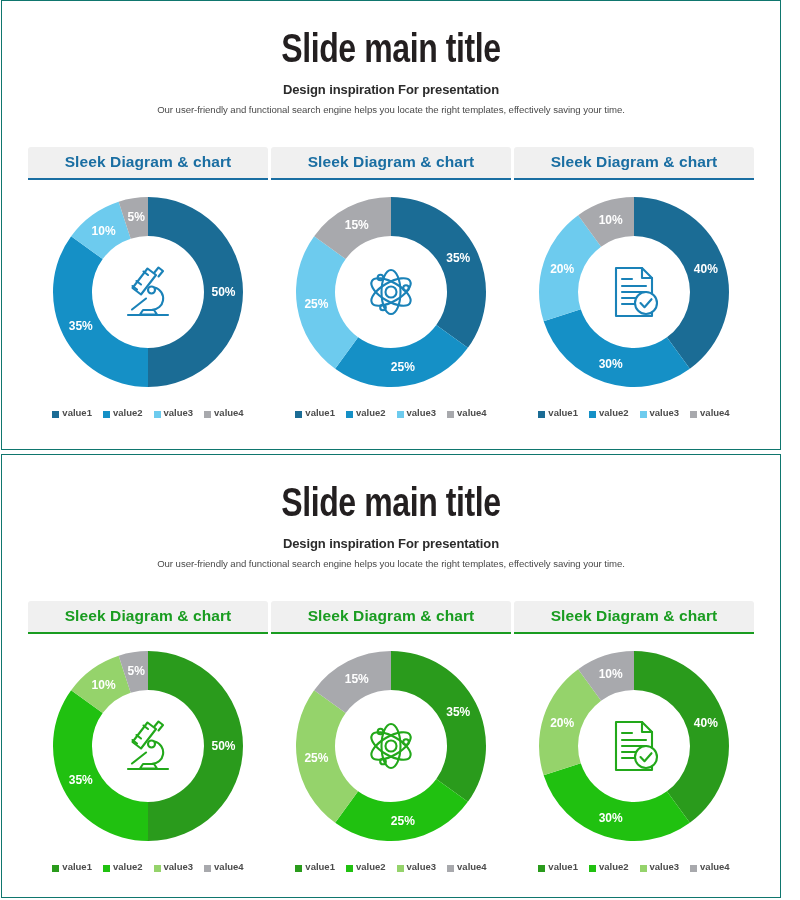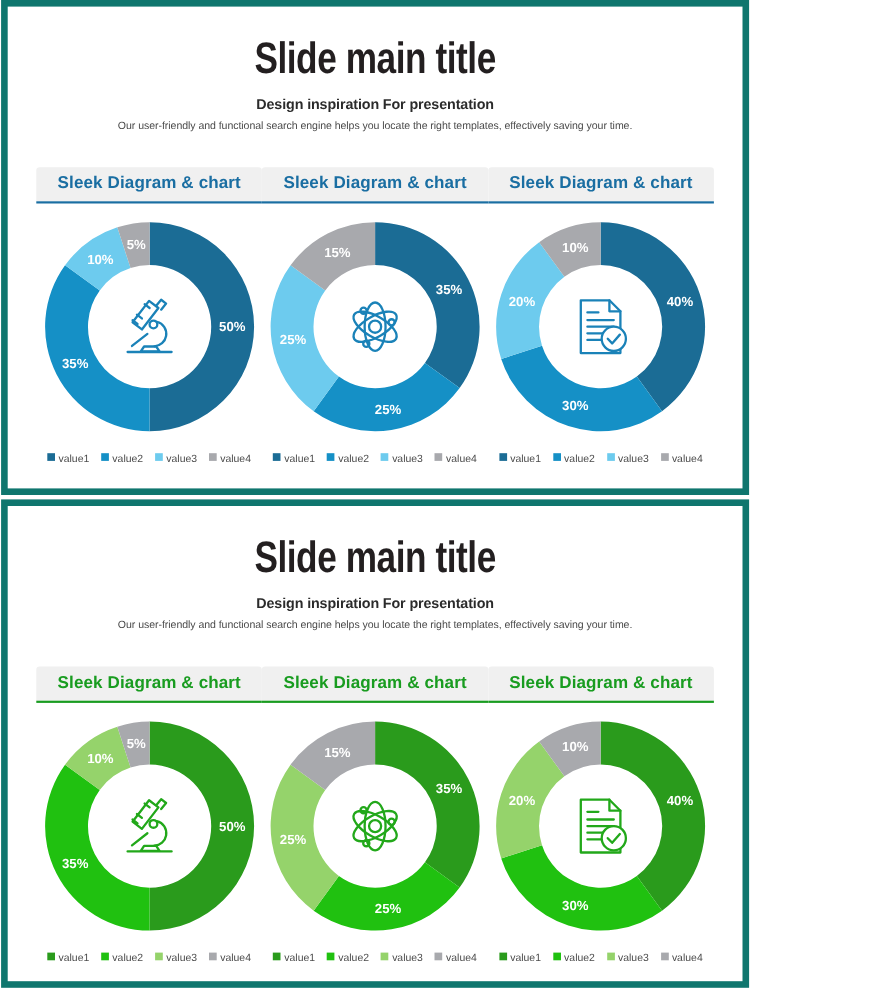--- a/index.html
+++ b/index.html
@@ -6,23 +6,23 @@
   html, body {
     width: 800px; height: 900px;
     background: #ffffff;
     font-family: "Liberation Sans", sans-serif;
     overflow: hidden;
   }
   .deck { display: flex; flex-direction: column; width: 800px; height: 900px; }
 
   .slide {
     position: relative;
-    width: 680px;
+    width: 780px;
     margin: 0 1px;
-    border: 6px solid #0f766e;
+    border: 1px solid #0f766e;
     background: #ffffff;
     overflow: hidden;
   }
   .slide-1 { height: 450px; }
   .slide-2 { height: 444px; margin-top: 4px; }
 
   .slide-title {
     text-align: center;
     font-family: "Liberation Sans Narrow", "Liberation Sans", sans-serif;
     font-weight: bold;
@@ -110,21 +110,21 @@
     white-space: nowrap;
   }
 
   .legend {
     display: flex;
     justify-content: center;
     align-items: center;
     gap: 11px;
     margin-top: 10px;
   }
-  .legend-item { display: flex; align-items: flex-start; gap: 3px; }
+  .legend-item { display: flex; align-items: flex-end; gap: 3px; font-weight: bold; }
   .legend-swatch { width: 7px; height: 7px; display: inline-block; }
   .legend-label { font-size: 9.5px; color: #4c4c4c; }
 </style>
 </head>
 <body>
 
 <div class="deck">
     <div class="slide slide-1 theme-blue">
     <div class="slide-title">Slide main title</div>
     <div class="slide-sub">Design inspiration For presentation</div>

